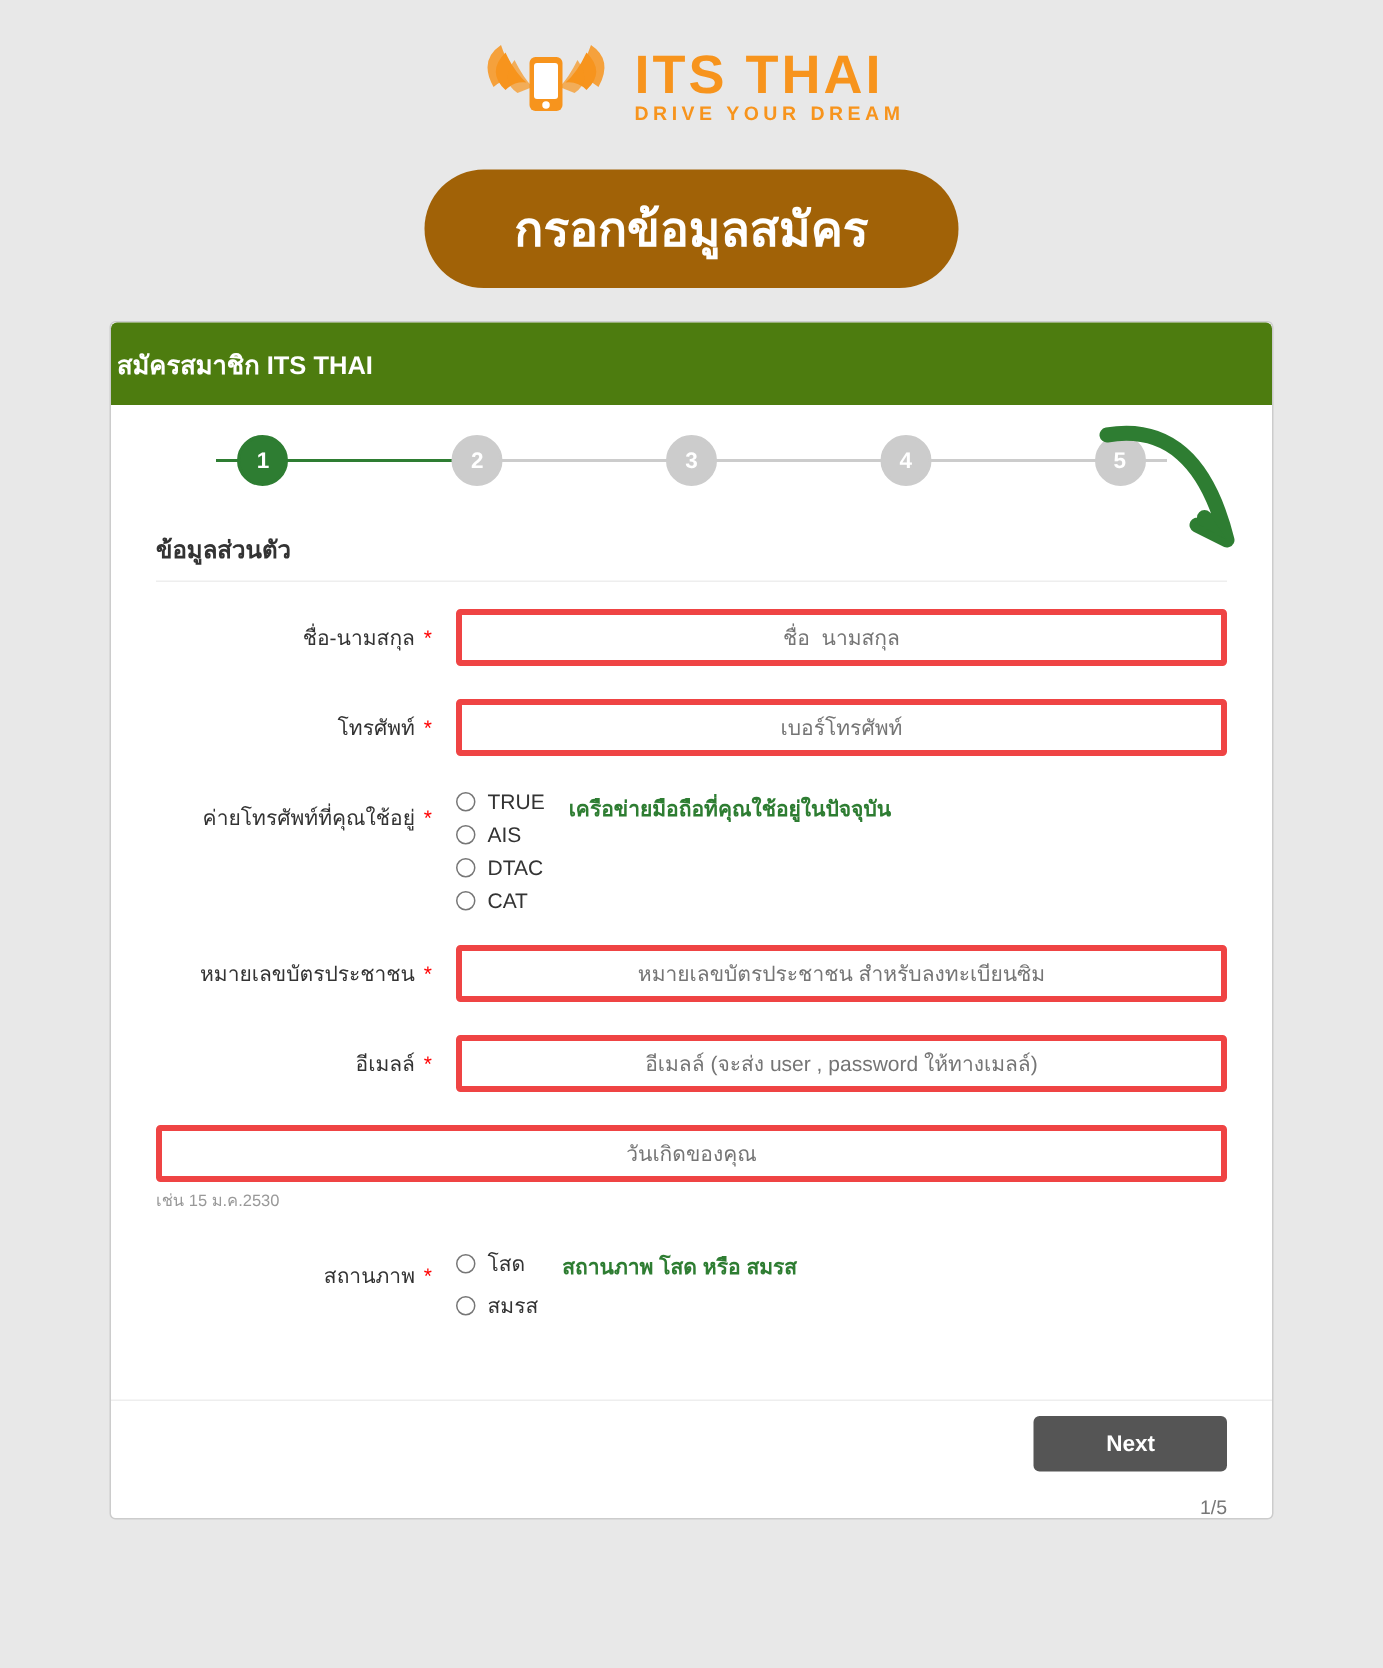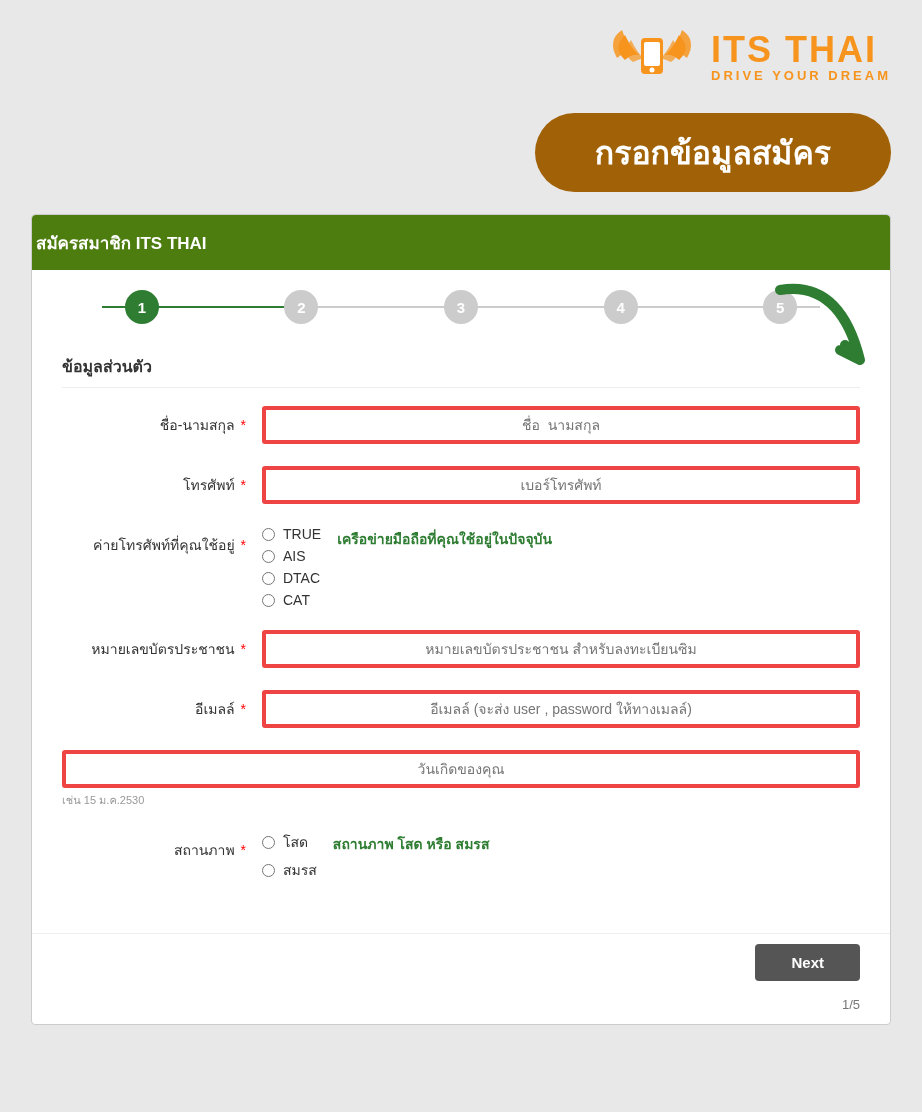--- a/index.html
+++ b/index.html
@@ -6,24 +6,24 @@
     body {
       background: #e8e8e8;
       font-family: 'Segoe UI', Tahoma, Geneva, Verdana, sans-serif;
       display: flex;
       justify-content: center;
       align-items: flex-start;
       min-height: 100vh;
       padding: 20px;
     }
     .page-wrapper {
-      width: 860px;
+      width: 776px;
       display: flex;
       flex-direction: column;
-      align-items: flex-end;
+      align-items: center;
     }
 
     
     .logo-area {
       display: flex;
       align-items: center;
       justify-content: center;
       margin-bottom: 18px;
       gap: 14px;
     }
@@ -235,30 +235,30 @@
       align-items: center;
       padding: 10px 30px 10px 30px;
       border-top: 1px solid #eee;
       margin-top: 10px;
     }
     .btn-next {
       background: #555;
       color: #fff;
       border: none;
       border-radius: 4px;
-      padding: 10px 36px;
+      padding: 10px 48px;
       font-size: 15px;
       font-weight: 600;
       cursor: pointer;
     }
 
     
     .page-indicator {
       text-align: right;
-      padding: 6px 30px 12px 30px;
+      padding: 6px 30px 0 30px;
       font-size: 13px;
       color: #777;
     }
 
     
     .logo-svg {
       width: 90px;
       height: 75px;
     }
   </style>

